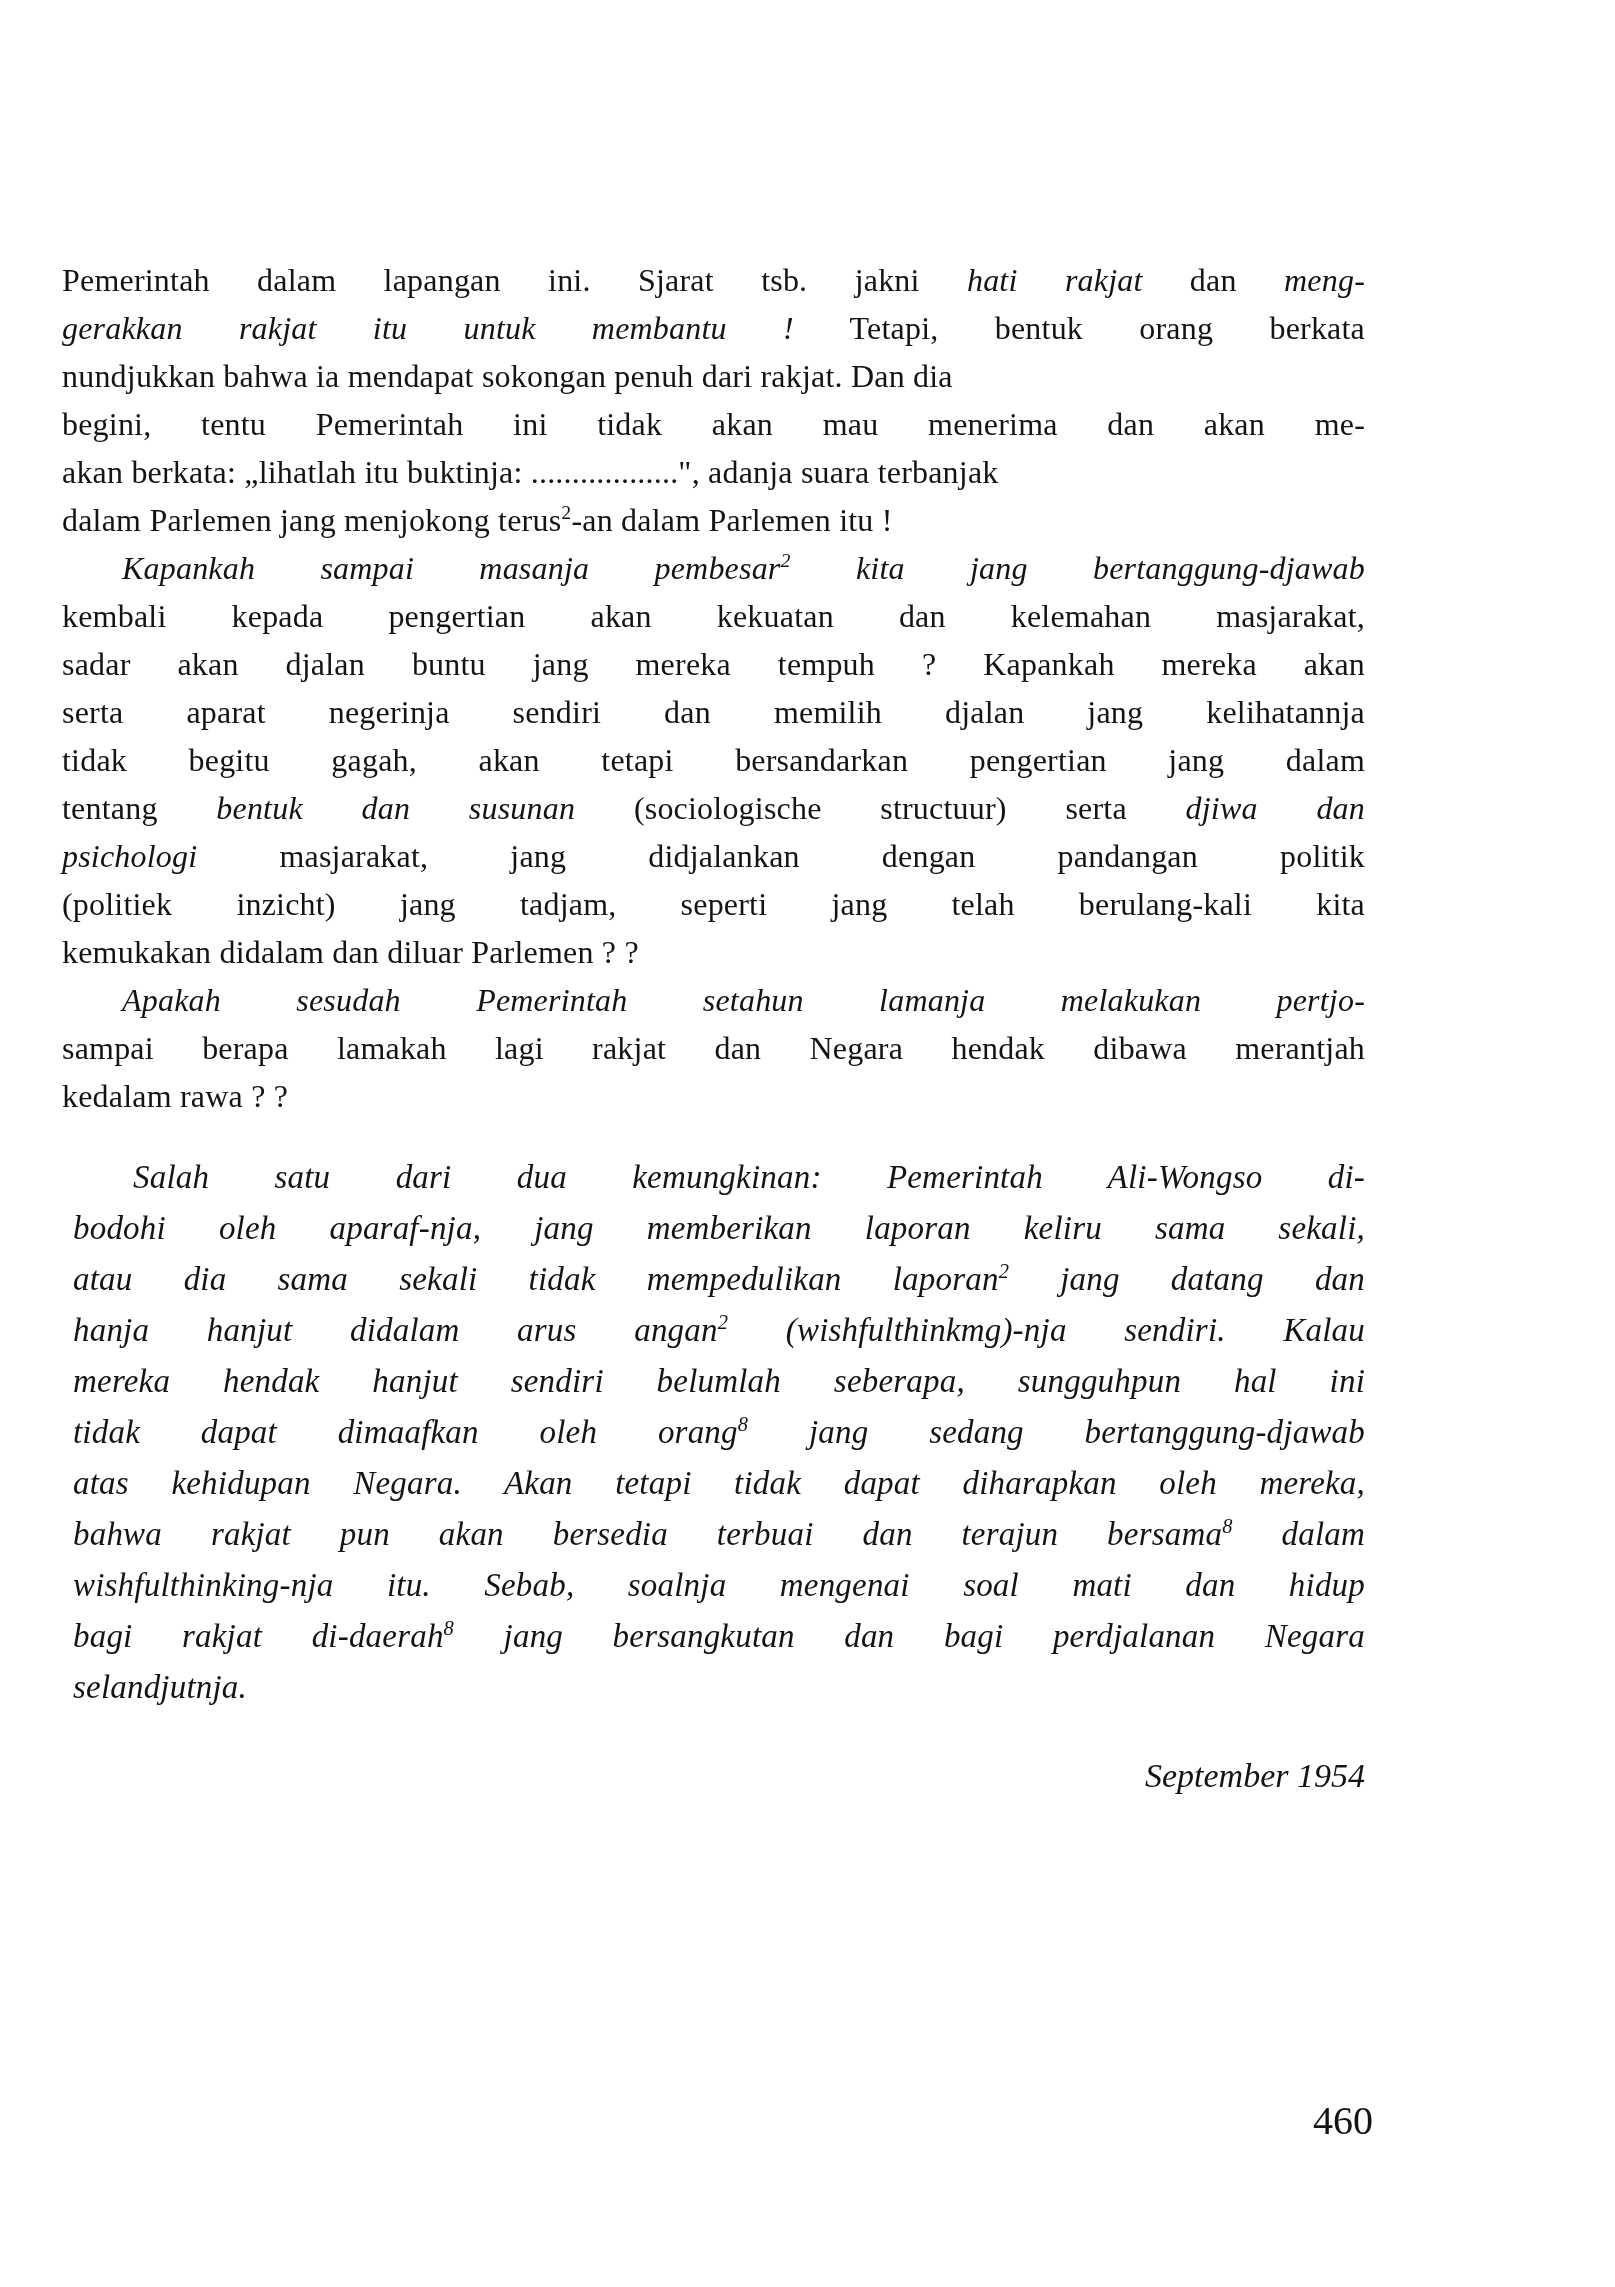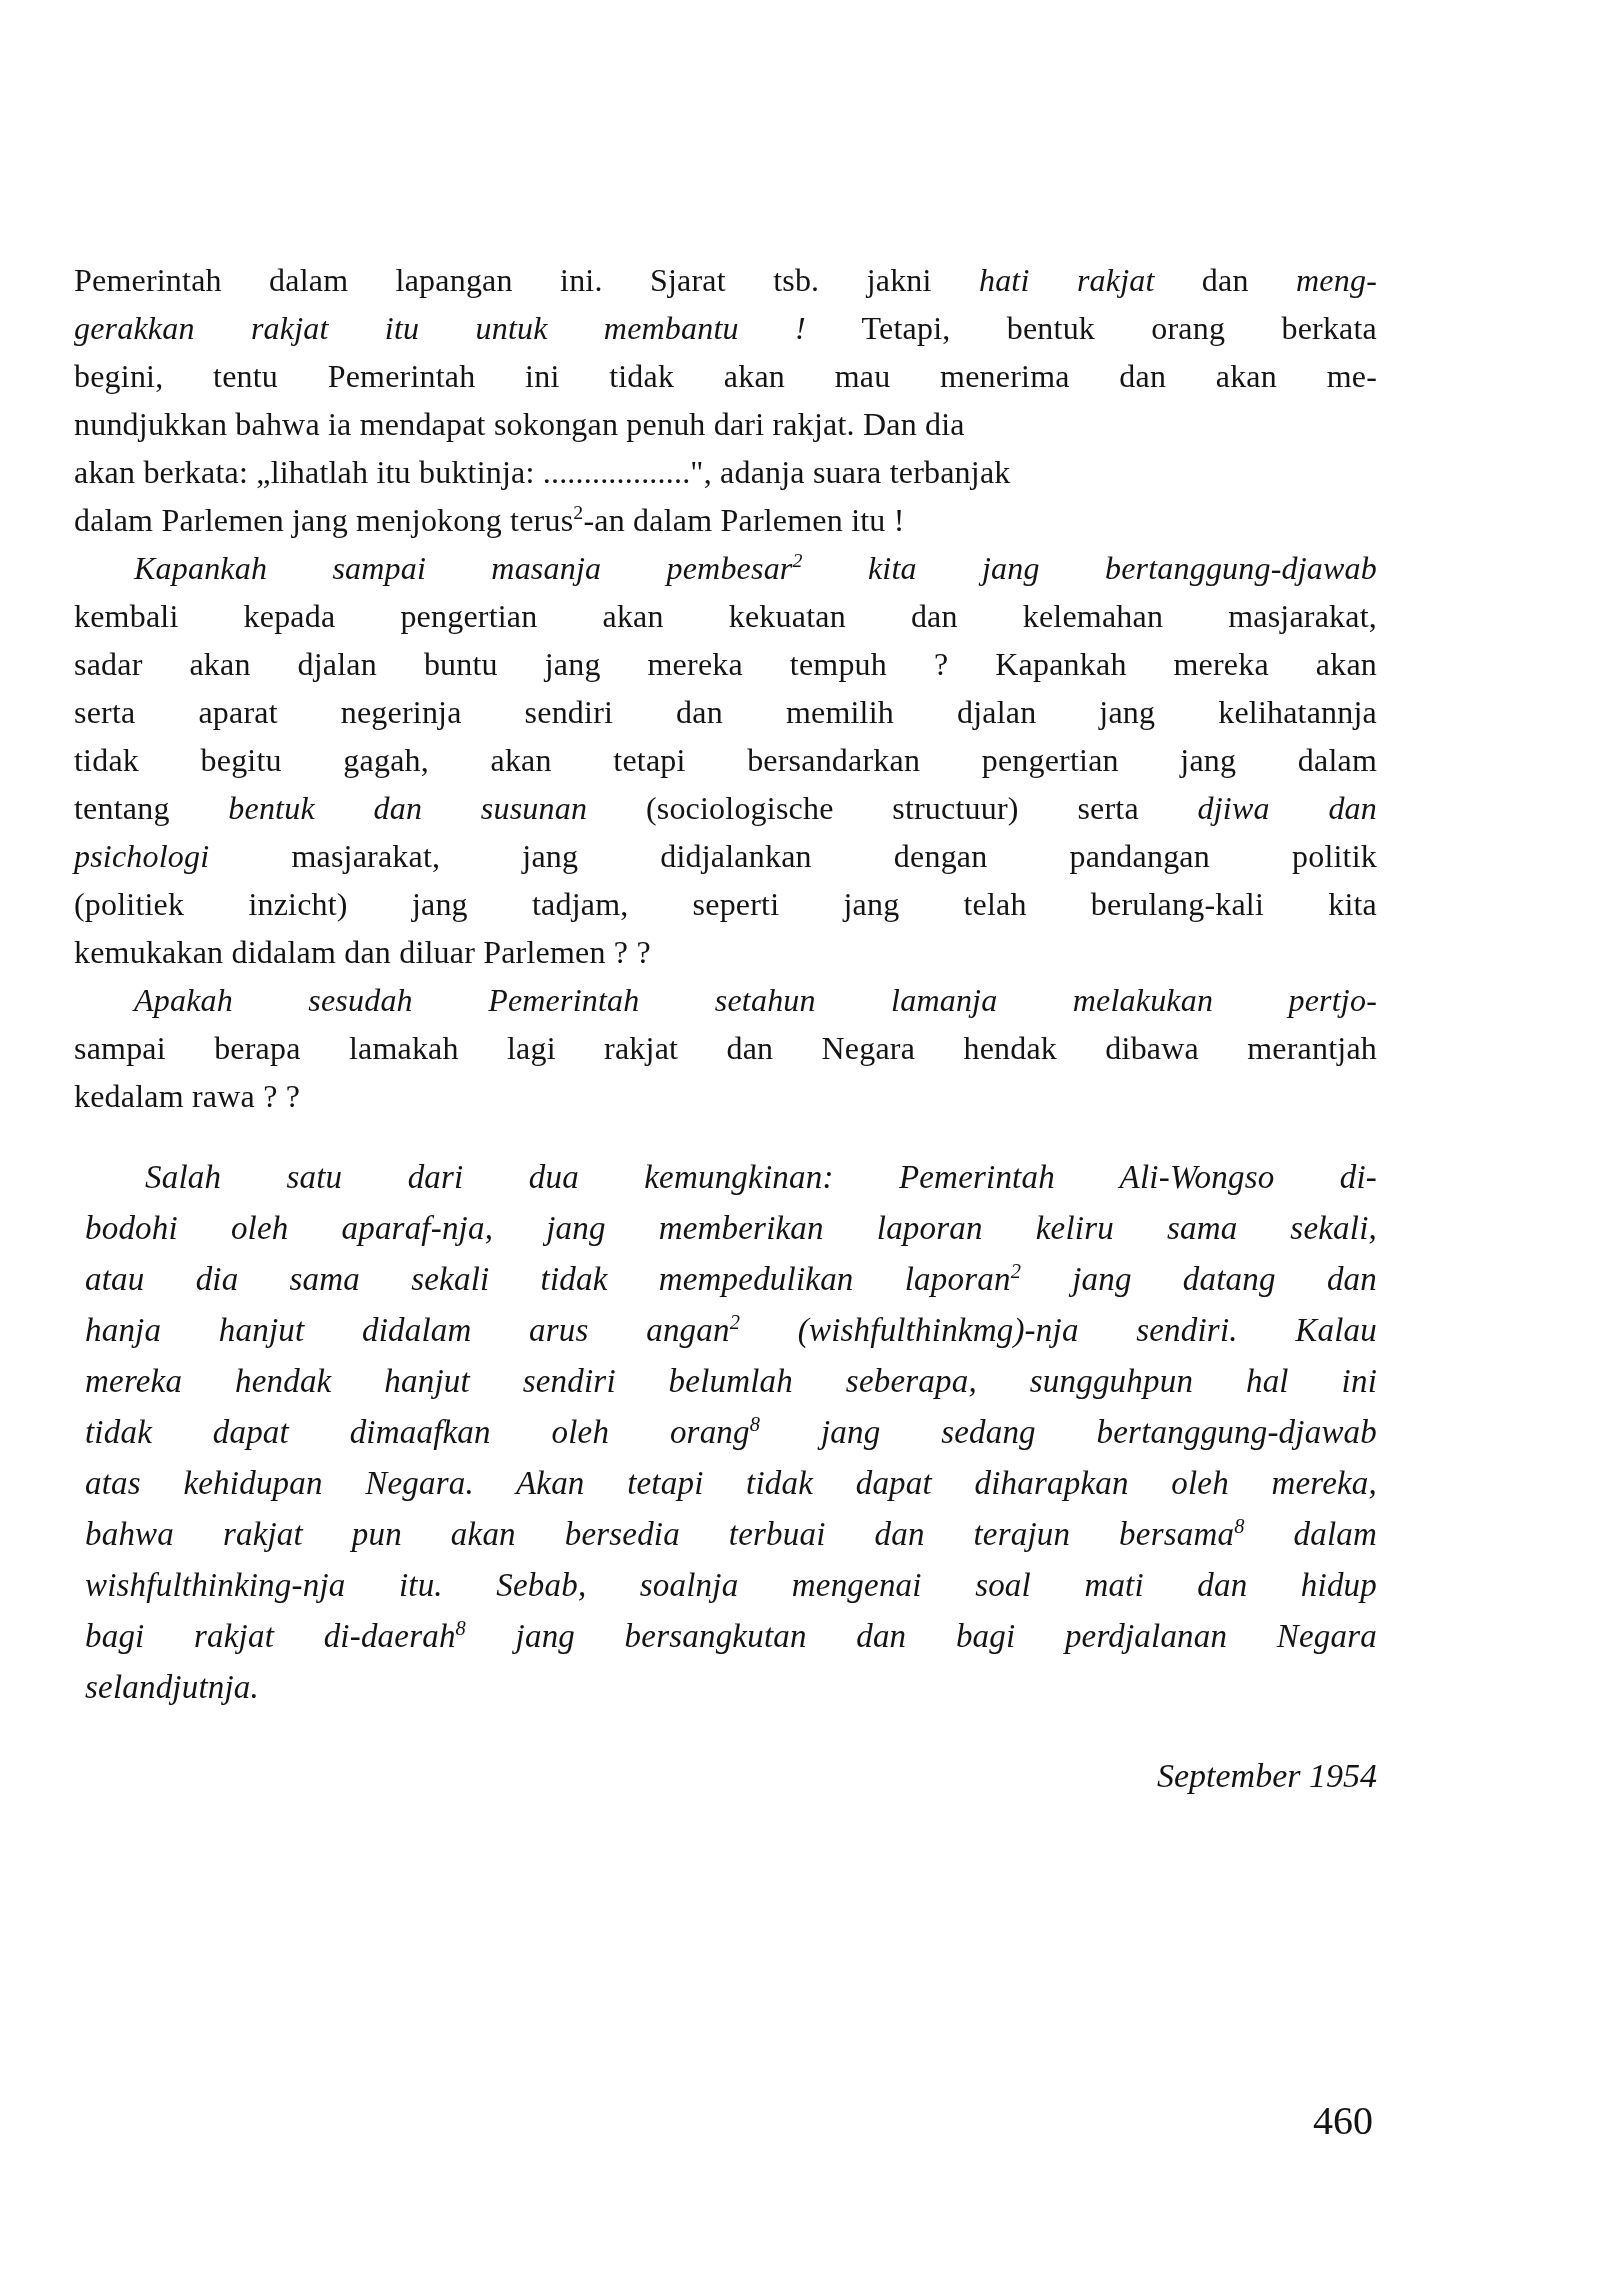--- a/index.html
+++ b/index.html
@@ -6,21 +6,21 @@
   body {
     width: 1615px; height: 2288px;
     background: #ffffff;
     color: #141414;
     font-family: "Liberation Serif", serif;
     position: relative;
     overflow: hidden;
   }
   .text-column {
     position: absolute;
-    left: 74px; top: 256px;
+    left: 62px; top: 256px;
     width: 1303px;
   }
   .para { margin: 0; }
   .line {
     font-size: 32px;
     line-height: 48px;
     text-align: left;
     letter-spacing: 0.2px;
   }
   .line.j {
@@ -58,22 +58,22 @@
   }
 </style>
 </head>
 <body>
 
 <div class="text-column">
 
   <div class="para roman">
       <div class="line j"><span>Pemerintah dalam lapangan ini. Sjarat tsb. jakni </span><span class="it">hati rakjat</span><span> dan </span><span class="it">meng-</span></div>
       <div class="line j"><span class="it">gerakkan rakjat itu untuk membantu !</span><span> Tetapi, bentuk orang berkata</span></div>
+      <div class="line"><span>nundjukkan bahwa ia mendapat sokongan penuh dari rakjat. Dan dia</span></div>
       <div class="line j"><span>begini, tentu Pemerintah ini tidak akan mau menerima dan akan me-</span></div>
-      <div class="line"><span>nundjukkan bahwa ia mendapat sokongan penuh dari rakjat. Dan dia</span></div>
       <div class="line"><span>akan berkata: „lihatlah itu buktinja:  ..................", adanja suara terbanjak</span></div>
       <div class="line"><span>dalam Parlemen jang menjokong terus</span><sup>2</sup><span>-an dalam Parlemen itu !</span></div>
     </div>
     <div class="para roman">
       <div class="line j indent"><span>Kapankah sampai masanja pembesar</span><sup>2</sup><span> kita jang bertanggung-djawab</span></div>
       <div class="line j"><span>kembali kepada pengertian akan kekuatan dan kelemahan masjarakat,</span></div>
       <div class="line j"><span>sadar akan djalan buntu jang mereka tempuh ? Kapankah mereka akan</span></div>
       <div class="line j"><span>serta aparat negerinja sendiri dan memilih djalan jang kelihatannja</span></div>
       <div class="line j"><span>tidak begitu gagah, akan tetapi bersandarkan pengertian jang dalam</span></div>
       <div class="line j"><span>tentang </span><span class="it">bentuk dan susunan</span><span> (sociologische structuur) serta </span><span class="it">djiwa dan</span></div>

